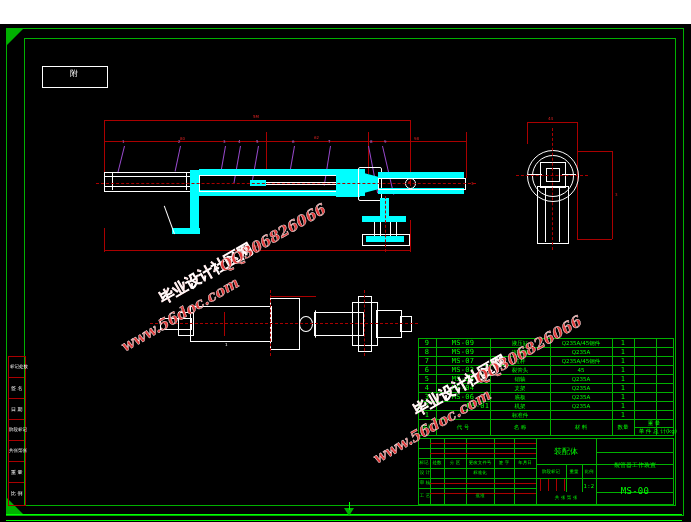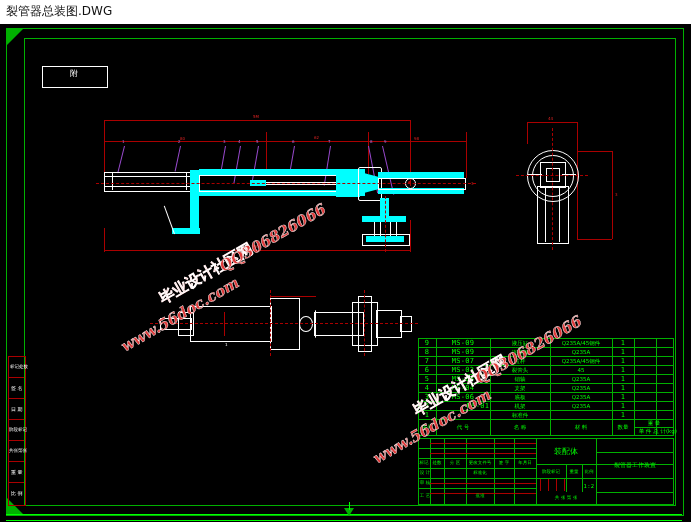--- a/index.html
+++ b/index.html
@@ -52,23 +52,20 @@
   .wmen{color:#e03a3a;font-weight:bold;font-style:italic;-webkit-text-stroke:.4px #ffffff;
          font-family:"DejaVu Serif","Liberation Serif",serif;}
 
   .tri{position:absolute;width:0;height:0;}
 </style>
 </head>
 <body>
 
 <div id="app">
 
-  <div id="titlebar">
-    <div class="tt">裂管器总装图.DWG</div>
-  </div>
 
   <div id="cad">
 
     <div class="box" style="left:6px;top:4px;width:676px;height:486px;"></div>
 
     <div class="box" style="left:24px;top:14px;width:650px;height:466px;"></div>
 
     <div class="tri" style="left:7px;top:5px;border-left:16px solid #00b000;border-bottom:16px solid transparent;"></div>
     <div class="tri" style="left:7px;top:474px;border-left:16px solid #00b000;border-top:16px solid transparent;"></div>
 
@@ -397,20 +394,21 @@
         <div class="cell cellm" style="font-size: 5.5px; left: 164px; top: 41px; width: 14px; height: 13px;">1:2</div>
         <div style="position: absolute; left: 122px; top: 41px; width: 1px; height: 12px; background: rgb(170, 0, 0);"></div>
         <div style="position: absolute; left: 130px; top: 41px; width: 1px; height: 12px; background: rgb(170, 0, 0);"></div>
         <div style="position: absolute; left: 138px; top: 41px; width: 1px; height: 12px; background: rgb(170, 0, 0);"></div>
         <div style="position: absolute; left: 146px; top: 41px; width: 1px; height: 12px; background: rgb(170, 0, 0);"></div>
         <div class="cell" style="font-size: 4.5px; left: 118px; top: 54px; width: 60px; height: 12px;">共 张 第 张</div>
         <div style="position: absolute; left: 178px; top: 0px; height: 66px; width: 1px; background: rgb(0, 176, 0);"></div>
         <div style="position: absolute; top: 14px; left: 178px; width: 78px; height: 1px; background: rgb(0, 176, 0);"></div>
         <div style="position: absolute; top: 40px; left: 178px; width: 78px; height: 1px; background: rgb(0, 176, 0);"></div>
         <div class="cell" style="font-size: 6px; left: 178px; top: 14px; width: 78px; height: 26px;">裂管器工作装置</div>
+        <div class="cell cellm" style="font-size: 9px; left: 178px; top: 40px; width: 78px; height: 26px;">MS-00</div>
       </div>
 
     <div class="wm wmcn" style="left:156px;top:268px;font-size:15px;transform:rotate(-30deg);">毕业设计社区网</div>
     <div class="wm wmen" style="left:216px;top:236px;font-size:15px;transform:rotate(-30deg);">QQ306826066</div>
     <div class="wm wmen" style="left:118px;top:316px;font-size:15px;transform:rotate(-30deg);">www.56doc.com</div>
 
     <div class="wm wmcn" style="left:410px;top:380px;font-size:15px;transform:rotate(-30deg);">毕业设计社区网</div>
     <div class="wm wmen" style="left:472px;top:348px;font-size:15px;transform:rotate(-30deg);">QQ306826066</div>
     <div class="wm wmen" style="left:370px;top:428px;font-size:15px;transform:rotate(-30deg);">www.56doc.com</div>
 

